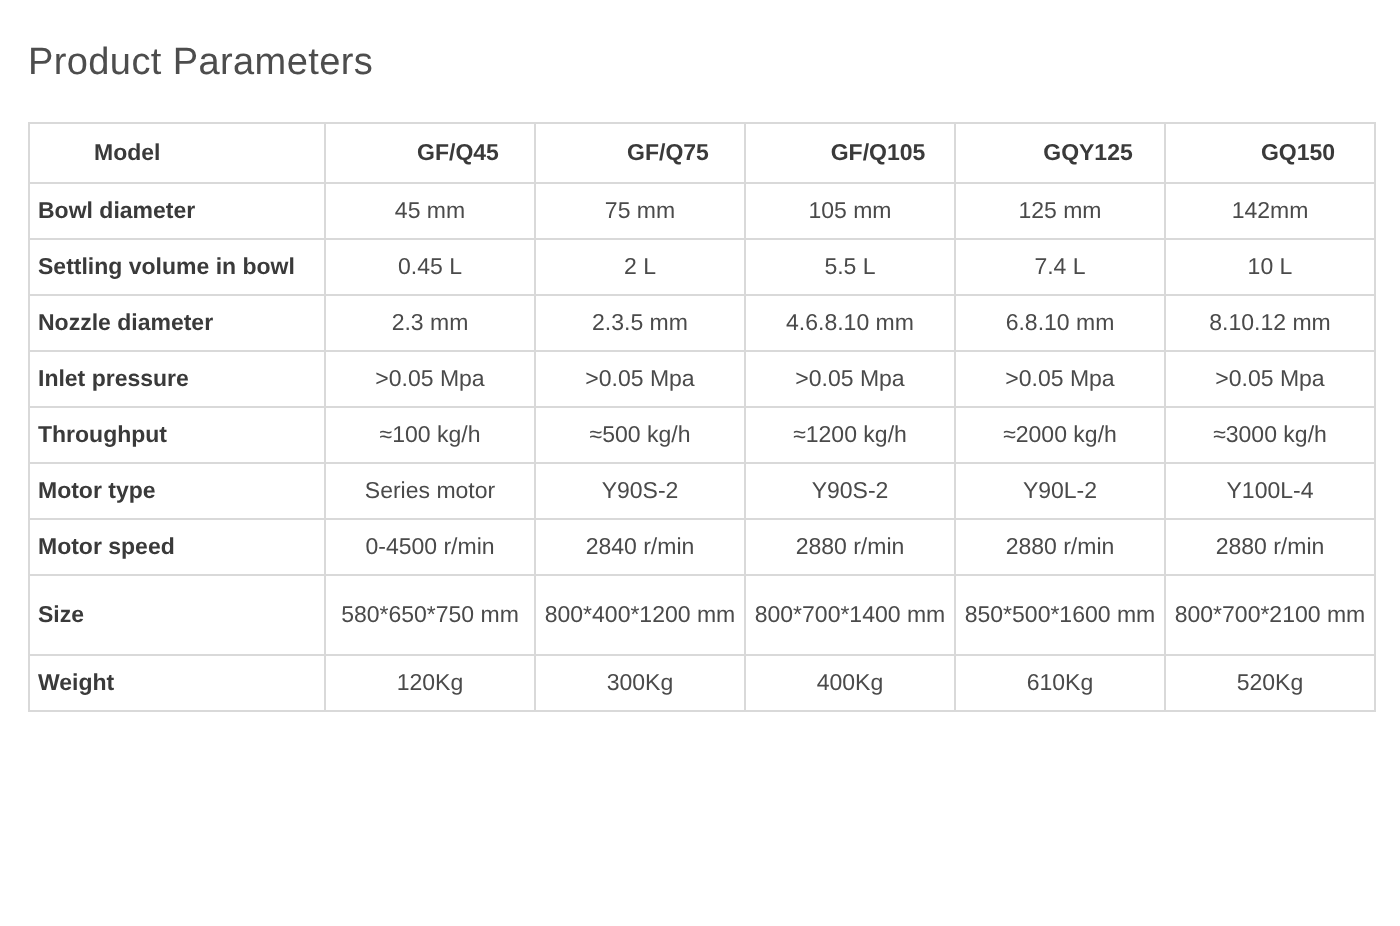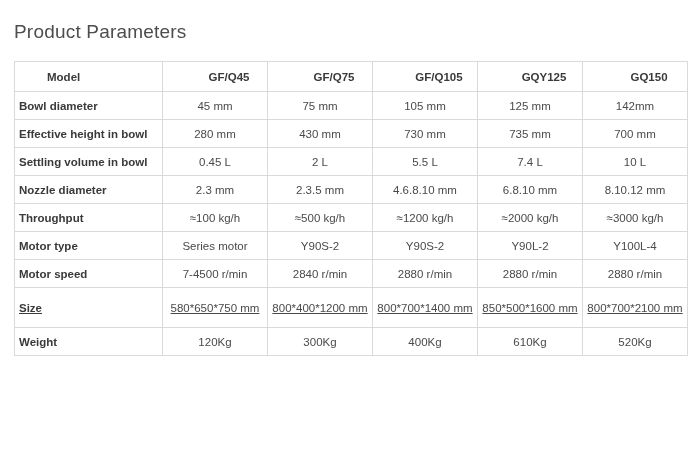--- a/index.html
+++ b/index.html
@@ -64,21 +64,20 @@
     text-align: center;
     height: 30px;
     padding-left: 32px;
   }
   table.params thead th.lbl {
     text-align: left;
   }
   tr.tall td {
     height: 40px;
     line-height: 14px;
-    text-decoration: underline;
   }
   col.c1 { width: 148px; }
   col.cx { width: 105px; }
 </style>
 </head>
 <body>
 
 <div class="page">
 
   <h1 class="page-title">Product Parameters</h1>
@@ -106,62 +105,62 @@
       <tbody>
         <tr>
           <td class="lbl">Bowl diameter</td>
           <td class="val">45 mm</td>
           <td class="val">75 mm</td>
           <td class="val">105 mm</td>
           <td class="val">125 mm</td>
           <td class="val">142mm</td>
         </tr>
         <tr>
-          <td class="lbl">Effective height in bowl</td>
-          <td class="val">280 mm</td>
-          <td class="val">430 mm</td>
-          <td class="val">730 mm</td>
-          <td class="val">735 mm</td>
-          <td class="val">700 mm</td>
-        </tr>
-        <tr>
           <td class="lbl">Settling volume in bowl</td>
           <td class="val">0.45 L</td>
           <td class="val">2 L</td>
           <td class="val">5.5 L</td>
           <td class="val">7.4 L</td>
           <td class="val">10 L</td>
         </tr>
         <tr>
           <td class="lbl">Nozzle diameter</td>
           <td class="val">2.3 mm</td>
           <td class="val">2.3.5 mm</td>
           <td class="val">4.6.8.10 mm</td>
           <td class="val">6.8.10 mm</td>
           <td class="val">8.10.12 mm</td>
+        </tr>
+        <tr>
+          <td class="lbl">Inlet pressure</td>
+          <td class="val">&gt;0.05 Mpa</td>
+          <td class="val">&gt;0.05 Mpa</td>
+          <td class="val">&gt;0.05 Mpa</td>
+          <td class="val">&gt;0.05 Mpa</td>
+          <td class="val">&gt;0.05 Mpa</td>
         </tr>
         <tr>
           <td class="lbl">Throughput</td>
           <td class="val">≈100 kg/h</td>
           <td class="val">≈500 kg/h</td>
           <td class="val">≈1200 kg/h</td>
           <td class="val">≈2000 kg/h</td>
           <td class="val">≈3000 kg/h</td>
         </tr>
         <tr>
           <td class="lbl">Motor type</td>
           <td class="val">Series motor</td>
           <td class="val">Y90S-2</td>
           <td class="val">Y90S-2</td>
           <td class="val">Y90L-2</td>
           <td class="val">Y100L-4</td>
         </tr>
         <tr>
           <td class="lbl">Motor speed</td>
-          <td class="val">7-4500 r/min</td>
+          <td class="val">0-4500 r/min</td>
           <td class="val">2840 r/min</td>
           <td class="val">2880 r/min</td>
           <td class="val">2880 r/min</td>
           <td class="val">2880 r/min</td>
         </tr>
         <tr class="tall">
           <td class="lbl">Size</td>
           <td class="val">580*650*750 mm</td>
           <td class="val">800*400*1200 mm</td>
           <td class="val">800*700*1400 mm</td>

